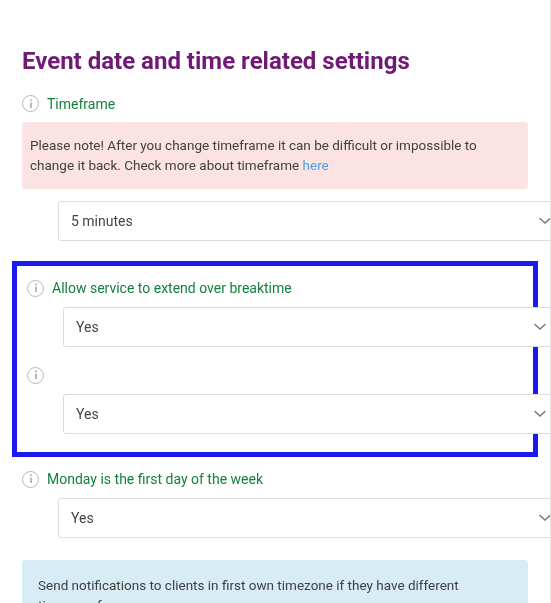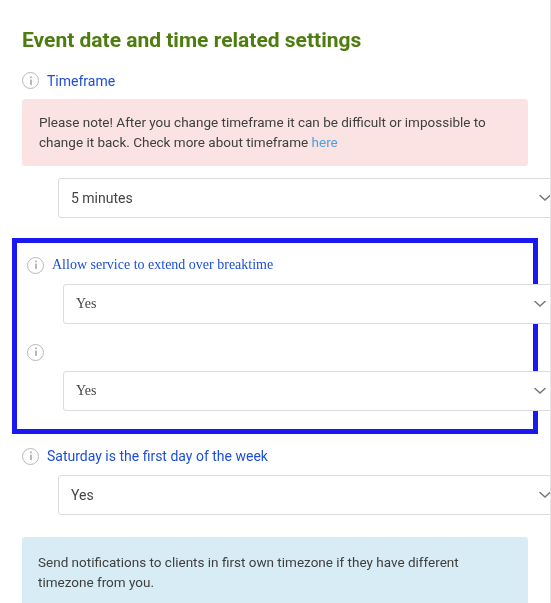--- a/index.html
+++ b/index.html
@@ -6,50 +6,51 @@
     body {
       font-family: -apple-system, BlinkMacSystemFont, "Segoe UI", Roboto, Arial, sans-serif;
       background: #fff;
       width: 551px;
       height: 603px;
       color: #333;
       border-right: 1px solid #e5e5e5;
     }
     .container { padding: 28px 22px 0 22px; }
     .heading {
-      font-size: 21px;
+      font-size: 24px;
       font-weight: 700;
-      color: #4d7c0f;
+      color: #701a75;
       margin-bottom: 20px;
+      margin-top: 19px;
     }
     .label-row {
       display: flex;
       align-items: center;
       gap: 8px;
       margin-bottom: 10px;
     }
     .info-icon {
       width: 17px;
       height: 17px;
       border: 1.5px solid #b8b8b8;
       border-radius: 50%;
       display: inline-flex;
       align-items: center;
       justify-content: center;
       flex-shrink: 0;
     }
     .info-icon svg { display: block; }
     .label-text {
       font-size: 14px;
-      color: #1d4ed8;
+      color: #15803d;
     }
     .alert-warning {
       background: #fbe3e4;
       border-radius: 3px;
-      padding: 13px 17px;
+      padding: 13px 8px;
       font-size: 13.5px;
       color: #404040;
       line-height: 1.5;
       margin-bottom: 12px;
     }
     .alert-warning a {
       color: #4aa3df;
       text-decoration: none;
     }
     .alert-info {
@@ -83,21 +84,20 @@
     }
     .chevron {
       flex-shrink: 0;
     }
     .chevron svg { display: block; }
     .field-block { margin-bottom: 20px; }
     .highlight-box {
       border: 5px solid #1a1af0;
       margin: 10px -10px 14px -10px;
       padding: 14px 10px 10px 10px;
-      font-family: Liberation Serif, serif;
     }
     .highlight-box .field-block:last-child { margin-bottom: 8px; }
   </style>
 </head>
 <body>
 
 <div class="container">
   <h2 class="heading">Event date and time related settings</h2>
 
   <div class="field-block">
@@ -171,21 +171,21 @@
   </div>
 
   <div class="field-block">
     <div class="label-row">
       <span class="info-icon">
         <svg width="6" height="10" viewBox="0 0 6 10">
             <circle cx="3" cy="1.3" r="1.1" fill="#b8b8b8"></circle>
             <rect x="2" y="3.6" width="2" height="5.4" fill="#b8b8b8"></rect>
           </svg>
       </span>
-      <span class="label-text">Saturday is the first day of the week</span>
+      <span class="label-text">Monday is the first day of the week</span>
     </div>
     <div class="select-wrap">
       <div class="select">
         <span>Yes</span>
         <span class="chevron">
           <svg width="12" height="8" viewBox="0 0 12 8">
               <path d="M1 1.5 L6 6 L11 1.5" stroke="#777" stroke-width="1.5" fill="none" stroke-linecap="round"></path>
             </svg>
         </span>
       </div>

